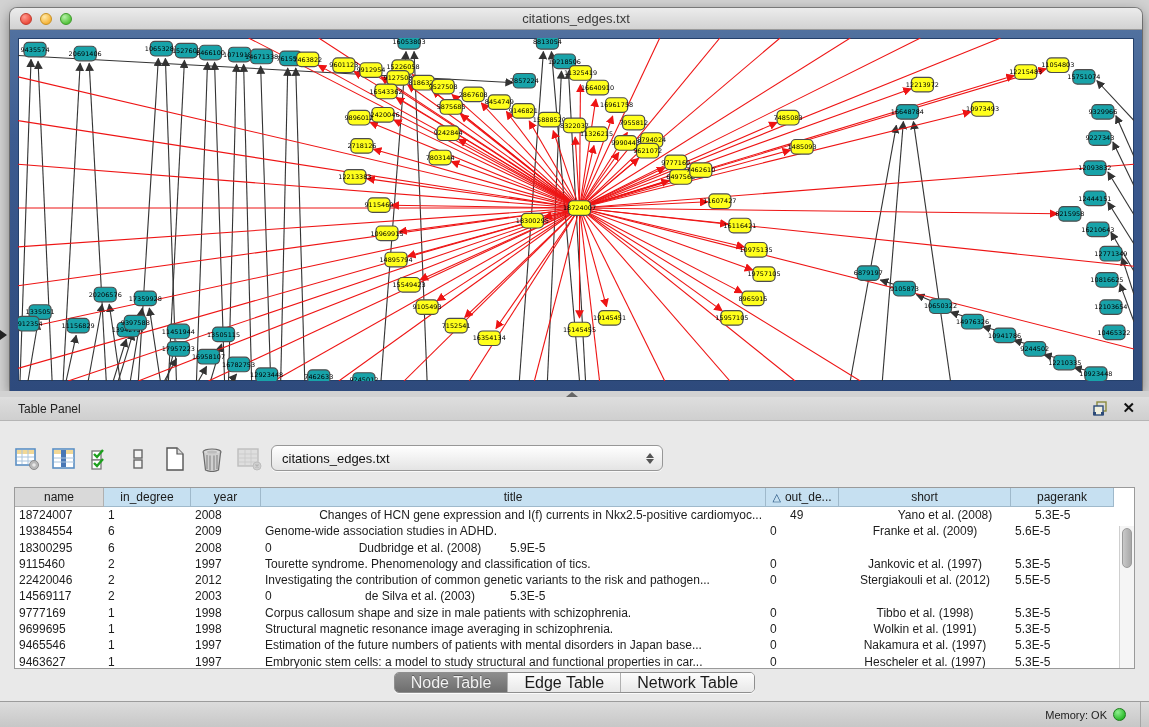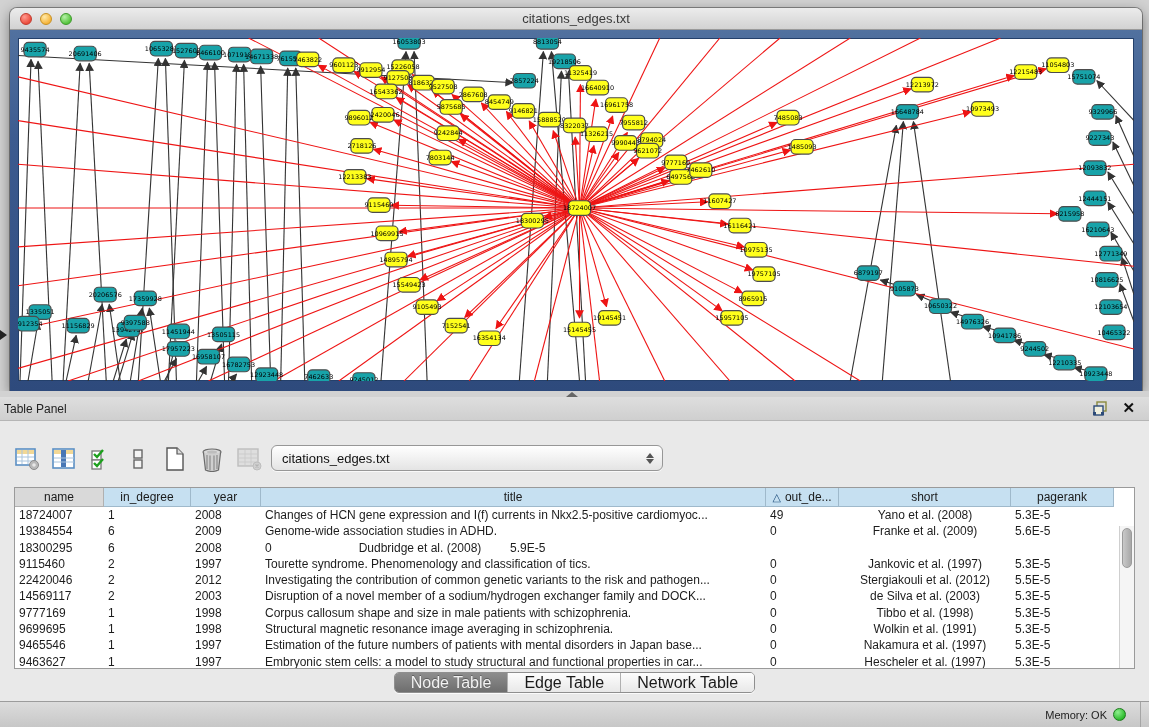--- a/index.html
+++ b/index.html
@@ -27,21 +27,21 @@
   .gap { position:absolute; left:0; top:391px; width:1149px; height:6px; background:#d2d2d2; }
   .grip { position:absolute; left:566px; top:392px; width:0; height:0;
           border-left:6px solid transparent; border-right:6px solid transparent; border-bottom:5px solid #666; }
   .edge-arrow { position:absolute; left:0; top:330px; width:0; height:0;
           border-top:5px solid transparent; border-bottom:5px solid transparent; border-left:7px solid #222; }
 
   
   .panel-header { position:absolute; left:0; top:397px; width:1149px; height:24px;
                   background:linear-gradient(#dedede,#cfcfcf); border-bottom:1px solid #b5b5b5;
                   display:flex; align-items:center; font-size:12px; color:#222; }
-  .panel-header .ptitle { margin-left:4px; }
+  .panel-header .ptitle { margin-left:18px; }
   .ph-icons { position:absolute; right:14px; top:3px; display:flex; gap:14px; align-items:center; }
   .float-ic svg { display:block; }
   .close-ic { font-size:15px; font-weight:bold; color:#111; line-height:16px; cursor:default; }
 
   .panel-body { position:absolute; left:0; top:421px; width:1149px; height:280px; background:#e9e9e9; }
 
   
   .toolbar { position:absolute; left:14px; top:22px; height:32px; display:flex; align-items:center; gap:11px; }
   .tb-ic { width:26px; height:26px; display:flex; align-items:center; justify-content:center; }
   .fx { font-family:"Liberation Serif",serif; font-style:italic; font-weight:bold; font-size:15px; color:#111; }
@@ -565,22 +565,22 @@
         </div>
         <div class="th" style="width: 103px;">
           <span>pagerank</span>
         </div>
       </div>
     <div class="tbody" id="tbody">
       <div class="tr">
           <div class="td" style="width: 89px;">18724007</div>
           <div class="td" style="width: 87px;">1</div>
           <div class="td" style="width: 70px;">2008</div>
-          <div class="td" style="width: 505px;">Changes of HCN gene expression and I(f) currents in Nkx2.5-positive cardiomyoc...</div>
-          <div class="td" style="width: 73px;">49</div>
+          <div class="td" style="width: 505px; text-align: right;">Changes of HCN gene expression and I(f) currents in Nkx2.5-positive cardiomyoc...</div>
+          <div class="td" style="width: 73px; margin-left: 20px;">49</div>
           <div class="td center" style="width: 172px;">Yano et al. (2008)</div>
           <div class="td" style="width: 103px;">5.3E-5</div>
         </div>
         <div class="tr">
           <div class="td" style="width: 89px;">19384554</div>
           <div class="td" style="width: 87px;">6</div>
           <div class="td" style="width: 70px;">2009</div>
           <div class="td" style="width: 505px;">Genome-wide association studies in ADHD.</div>
           <div class="td" style="width: 73px;">0</div>
           <div class="td center" style="width: 172px;">Franke et al. (2009)</div>
@@ -609,21 +609,20 @@
           <div class="td" style="width: 70px;">2012</div>
           <div class="td" style="width: 505px;">Investigating the contribution of common genetic variants to the risk and pathogen...</div>
           <div class="td" style="width: 73px;">0</div>
           <div class="td center" style="width: 172px;">Stergiakouli et al. (2012)</div>
           <div class="td" style="width: 103px;">5.5E-5</div>
         </div>
         <div class="tr">
           <div class="td" style="width: 89px;">14569117</div>
           <div class="td" style="width: 87px;">2</div>
           <div class="td" style="width: 70px;">2003</div>
-          <div class="td" style="width: 505px;">Disruption of a novel member of a sodium/hydrogen exchanger family and DOCK...</div>
           <div class="td" style="width: 73px;">0</div>
           <div class="td center" style="width: 172px;">de Silva et al. (2003)</div>
           <div class="td" style="width: 103px;">5.3E-5</div>
         </div>
         <div class="tr">
           <div class="td" style="width: 89px;">9777169</div>
           <div class="td" style="width: 87px;">1</div>
           <div class="td" style="width: 70px;">1998</div>
           <div class="td" style="width: 505px;">Corpus callosum shape and size in male patients with schizophrenia.</div>
           <div class="td" style="width: 73px;">0</div>

